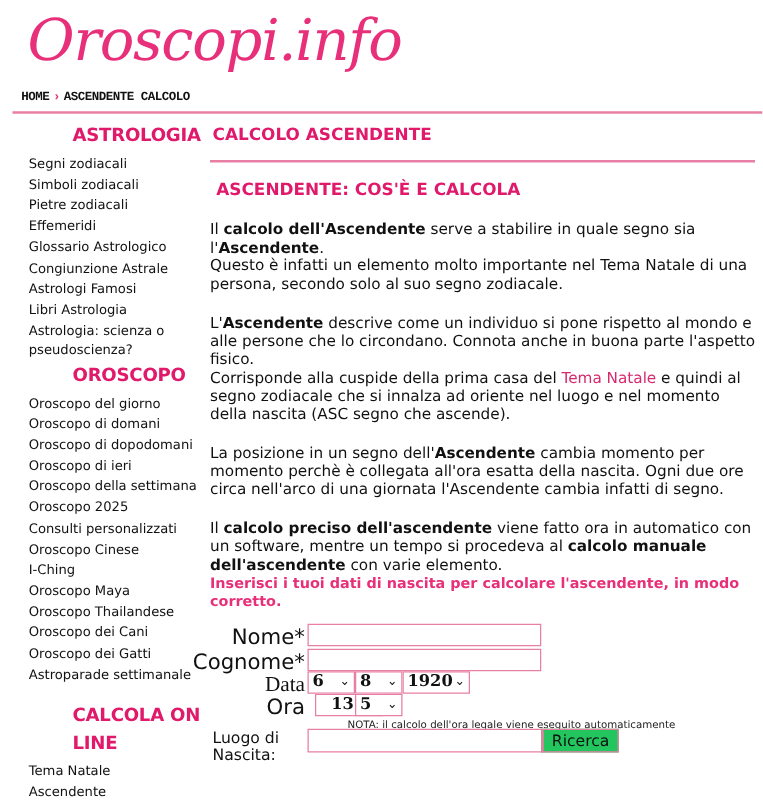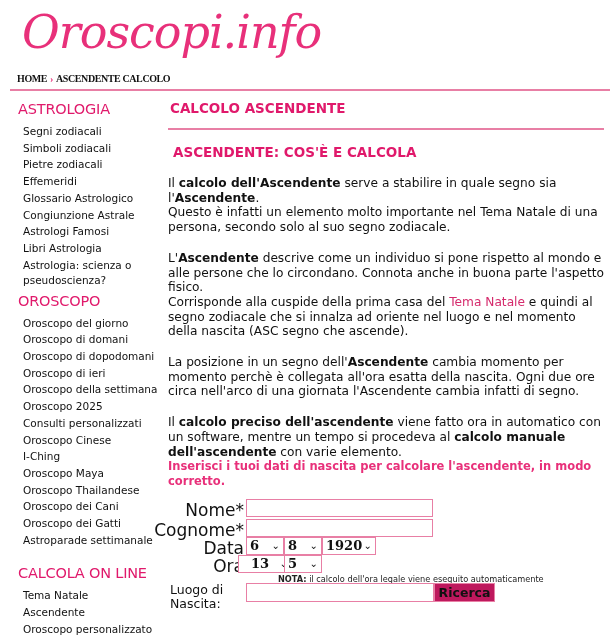--- a/index.html
+++ b/index.html
@@ -1,28 +1,28 @@
 <!DOCTYPE html>
 <html><head>
 <meta charset="utf-8">
 <style>
   * { box-sizing: border-box; margin: 0; padding: 0; }
   html, body { width: 610px; height: 640px; overflow: hidden; background: #fff; }
   body { font-family: "DejaVu Sans", sans-serif; color: #111; position: relative; }
 
   .logo { position: absolute; left: 22px; top: 2px; font-family: "DejaVu Serif", serif; font-style: italic;
           font-size: 46px; color: #e8307a; letter-spacing: -1px; line-height: 60px; }
-  .breadcrumb { position: absolute; left: 17px; top: 73px; font-family: Liberation Serif, serif;
+  .breadcrumb { position: absolute; left: 17px; top: 73px; font-family: Liberation Mono, monospace;
                 font-size: 10px; font-weight: bold; letter-spacing: -0.4px; color: #111; }
   .breadcrumb .sep { color: #e8307a; margin: 0 3px; }
   .topline { position: absolute; left: 10px; right: 0; top: 89px; height: 2px; background: #e87fa5; }
 
   .sidebar { position: absolute; left: 18px; top: 98px; width: 145px; }
-  .side-h { font-family: "DejaVu Sans", sans-serif; font-weight: normal; font-size: 14.5px; color: #e0196b;
-            line-height: 22px; letter-spacing: -0.2px; }
+  .side-h { font-family: "DejaVu Sans", sans-serif; font-weight: bold; font-size: 14.5px; color: #e0196b;
+            line-height: 22px; letter-spacing: -0.2px; margin-left: 40px; }
   .side-list { list-style: none; margin: 3px 0 0 5px; }
   .side-list li { font-size: 10.5px; line-height: 16.7px; color: #111; cursor: pointer; }
   .sec2 { margin-top: 2px; }
   .sec3 { margin-top: 14px; }
 
   .main { position: absolute; left: 168px; top: 98px; width: 440px; }
   .h1 { font-weight: bold; font-size: 13.5px; color: #e0196b; line-height: 20px; padding-left: 2px; }
   .midline { height: 2px; background: #e87fa5; margin: 10px 0 0 0; width: 436px; }
   .h2 { font-weight: bold; font-size: 13.5px; color: #e0196b; line-height: 20px; margin-top: 12px; padding-left: 5px; }
   .para { font-size: 12.2px; line-height: 14.7px; color: #111; margin-top: 16px; width: 440px; }
@@ -32,24 +32,24 @@
   .form-h { font-weight: bold; font-size: 11.5px; line-height: 14.5px; color: #e8307a; }
 
   .form { position: absolute; left: 168px; top: 497px; width: 440px; }
   .row { position: absolute; left: 0; height: 20px; }
   .lbl { position: absolute; right: 364px; font-size: 17px; color: #111; text-align: right; white-space: nowrap; }
   .inp { position: absolute; left: 78px; height: 18px; border: 1px solid #e87fa5; background: #fff; }
   .sel { position: absolute; height: 18px; border: 1px solid #e87fa5; background: #fff;
          font-family: "DejaVu Serif", serif; font-weight: bold; font-size: 13px; line-height: 16px; padding-left: 3px; color: #111; }
   .sel .chev { position: absolute; right: 3px; top: 0; font-family: "DejaVu Sans", sans-serif; font-weight: normal; font-size: 10px; }
   .nota { position: absolute; left: 80px; top: 77px; font-size: 8.2px; color: #222; white-space: nowrap; }
-  .nota b { font-weight: bold; padding-left: 30px; }
+  .nota b { font-weight: normal; padding-left: 30px; }
   .luogo-lbl { position: absolute; left: 2px; top: 86px; font-size: 12.5px; line-height: 14px; color: #111; width: 70px; }
   .btn { position: absolute; left: 265px; top: 86px; width: 62px; height: 19px; border: 1px solid #e87fa5; border-left: 2px solid #e87fa5;
-         background: #be185d; font-weight: bold; font-size: 12.5px; text-align: center; line-height: 17px; color: #111; cursor: pointer; }
+         background: #22c55e; font-weight: normal; font-size: 12.5px; text-align: center; line-height: 17px; color: #111; cursor: pointer; }
 </style>
 </head>
 <body>
 
 <div class="logo">Oroscopi.info</div>
 <div class="breadcrumb">
   <span>HOME</span><span class="sep">›</span><span>ASCENDENTE CALCOLO</span>
 </div>
 <div class="topline"></div>
 
@@ -120,27 +120,27 @@
 <form class="form">
   <div class="row" style="top:2px;width:440px;">
     <span class="lbl" style="top:1px;">Nome*</span>
     <div class="inp" style="width:187px;top:0;"></div>
   </div>
   <div class="row" style="top:22px;width:440px;">
     <span class="lbl" style="top:1px;">Cognome*</span>
     <div class="inp" style="width:187px;top:0;"></div>
   </div>
   <div class="row" style="top:40px;width:440px;">
-    <span class="lbl" style="top:1px;">Data</span>
+    <span class="lbl" style="top:1px;font-family:Liberation Serif, serif;">Data</span>
     <div class="sel" style="left:78px;width:38px;top:0;"><span>6</span><span class="chev">⌄</span></div>
     <div class="sel" style="left:116px;width:38px;top:0;"><span>8</span><span class="chev">⌄</span></div>
     <div class="sel" style="left:154px;width:54px;top:0;"><span>1920</span><span class="chev">⌄</span></div>
   </div>
   <div class="row" style="top:58px;width:440px;">
     <span class="lbl" style="top:1px;">Ora</span>
-    <div class="sel" style="left:70px;width:54px;top:0;padding-left:12px;"><span>13</span><span class="chev">⌄</span></div>
+    <div class="sel" style="left:84px;width:54px;top:0;padding-left:12px;"><span>13</span><span class="chev">⌄</span></div>
     <div class="sel" style="left:116px;width:38px;top:0;"><span>5</span><span class="chev">⌄</span></div>
   </div>
   <div class="nota"><b>NOTA:</b><span> il calcolo dell'ora legale viene eseguito automaticamente</span></div>
   <div class="luogo-lbl">Luogo di Nascita:</div>
   <div class="inp" style="left:78px;top:86px;width:188px;height:19px;"></div>
   <div class="btn">Ricerca</div>
 </form>
 
 </body></html>

